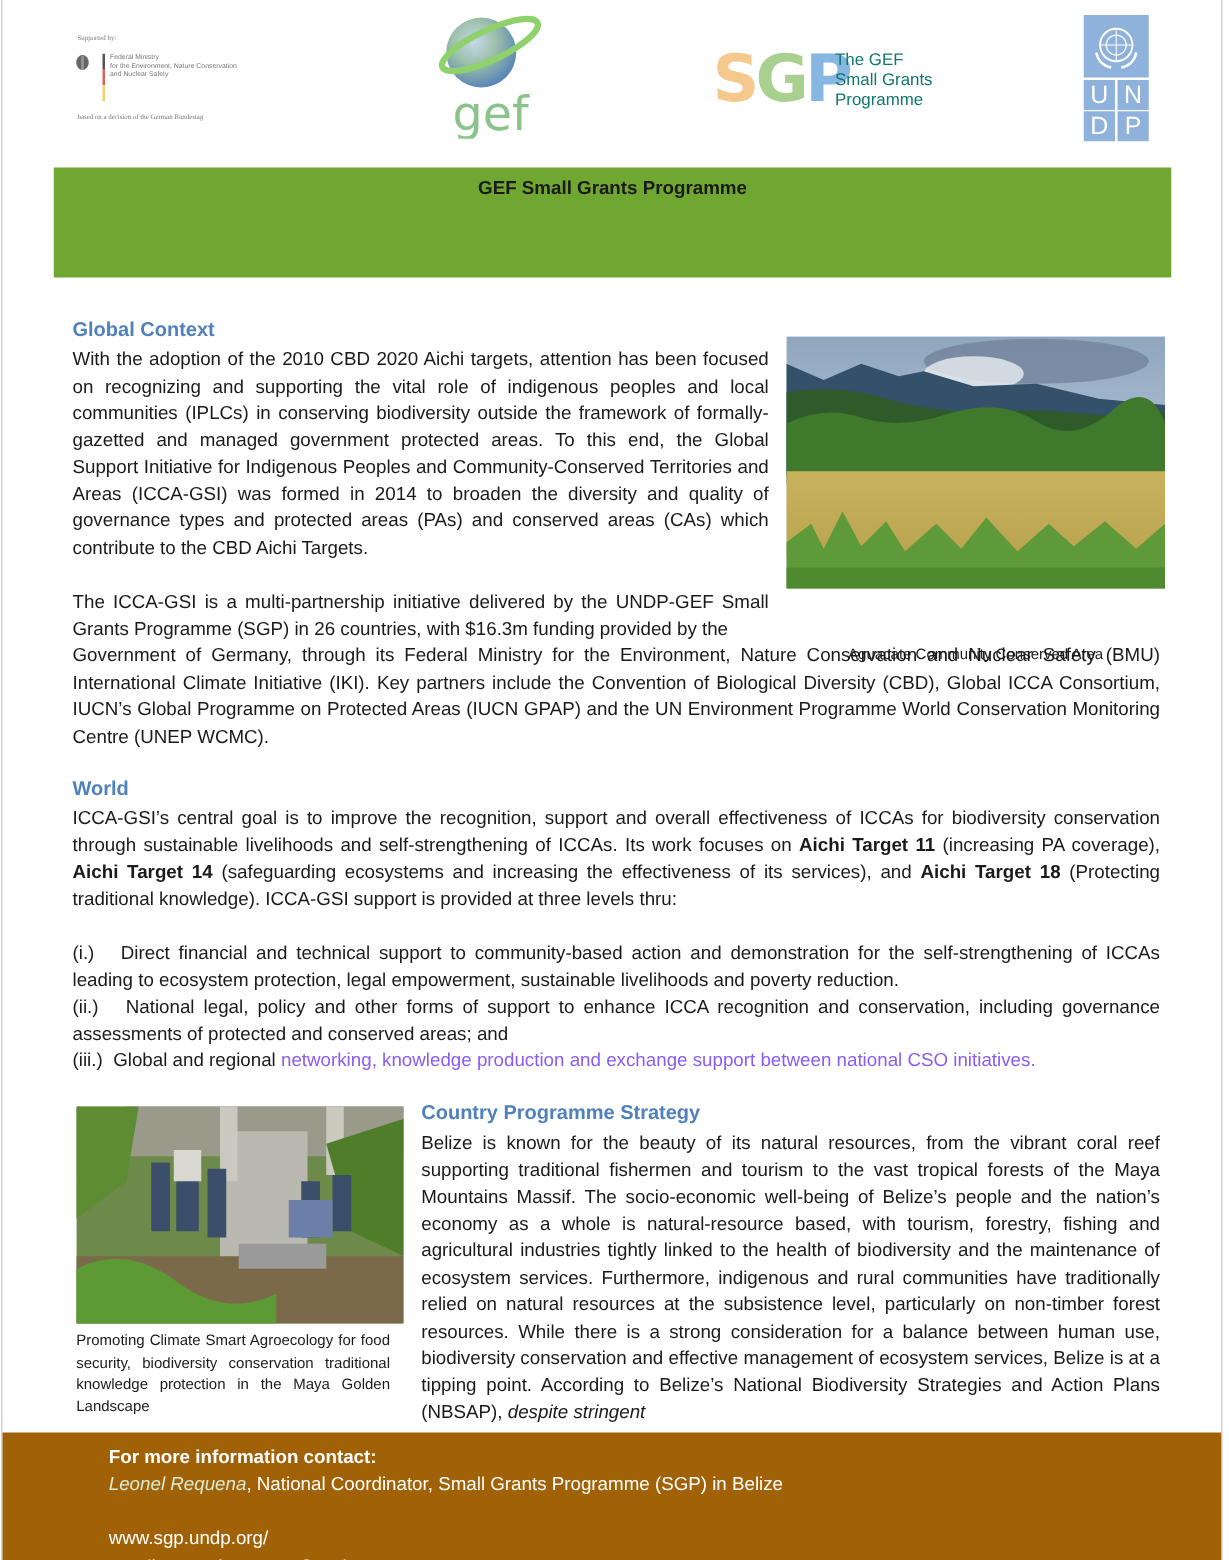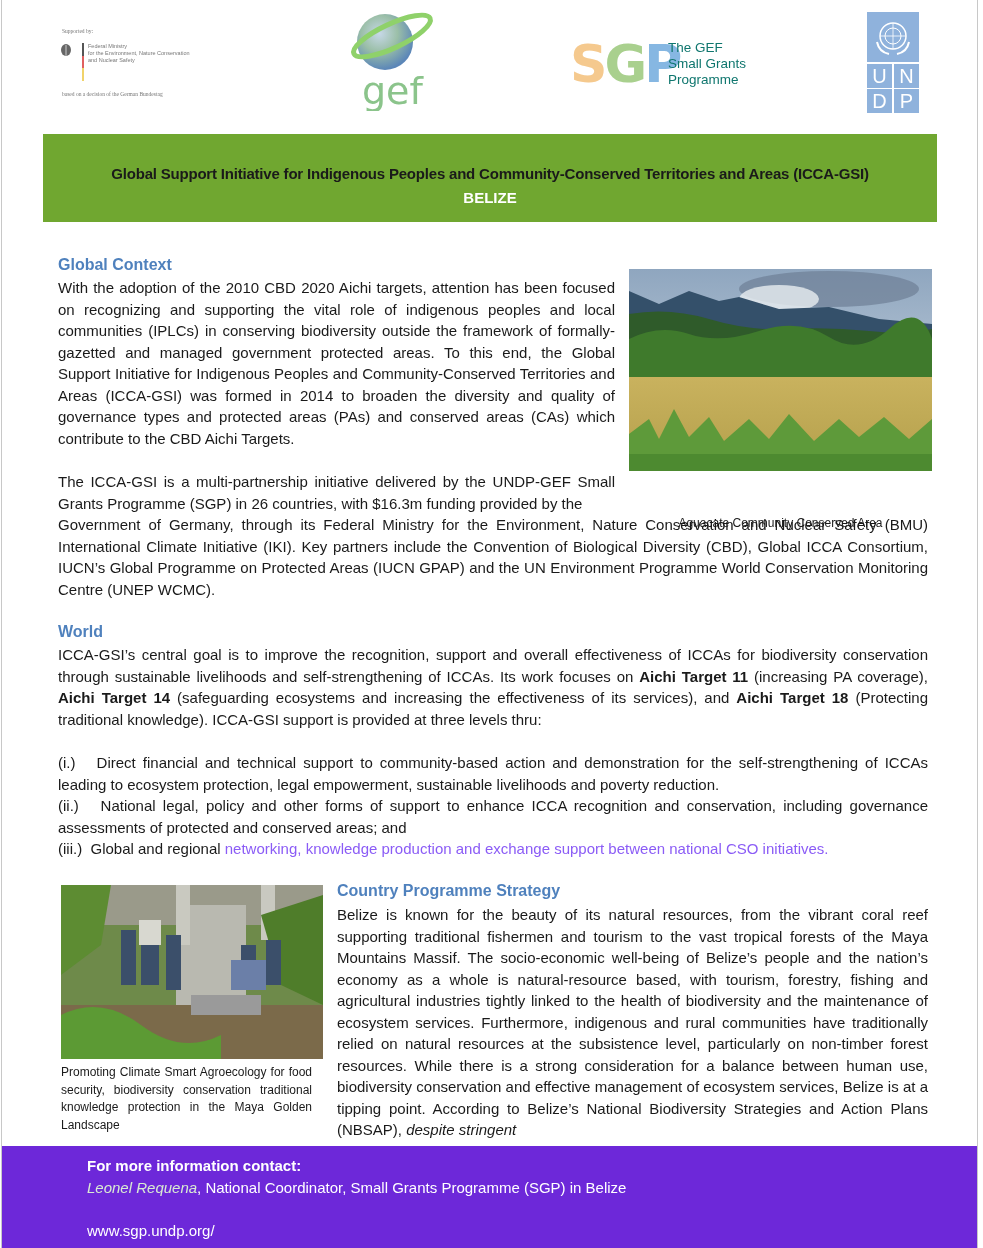--- a/index.html
+++ b/index.html
@@ -38,21 +38,21 @@
   
   .heading { position: absolute; font-size: 16px; font-weight: bold; color: #4f81bd; }
   .para { position: absolute; font-size: 15px; line-height: 21.5px; text-align: justify; color: #1a1a1a; }
   .para b { font-weight: bold; }
   .gray { color: #8b5cf6; }
 
   .photo { position: absolute; overflow: hidden; }
   .caption { position: absolute; font-size: 12px; line-height: 17.5px; color: #1a1a1a; }
 
   
-  .footer { position: absolute; left: 2px; top: 1146px; width: 975px; height: 102px; background: #6d28d9; }
+  .footer { position: absolute; left: 2px; top: 1146px; width: 975px; height: 102px; background: #a16207; }
   .footer-line { position: absolute; left: 85px; font-size: 15px; color: #ffffff; white-space: nowrap; }
   .footer-name { font-style: italic; color: #d9ead3; }
   .footer-email { text-decoration: underline; }
 </style>
 </head>
 <body>
 
 <div class="page-border-left"></div>
 <div class="page-border-right"></div>
 
@@ -108,22 +108,21 @@
       <path d="M42 30 Q40 40 30 42" fill="none" stroke="#fff" stroke-width="2"></path>
     </svg>
   </div>
   <div class="undp-cell" style="left:0;top:52px;">U</div>
   <div class="undp-cell" style="left:27px;top:52px;">N</div>
   <div class="undp-cell" style="left:0;top:77px;">D</div>
   <div class="undp-cell" style="left:27px;top:77px;">P</div>
 </div>
 
 <div class="banner">
-  <div class="banner-line2">Global Support Initiative for Indigenous Peoples and Community-Conserved Territories and Areas (ICCA-GSI)</div>
-  <div class="banner-line3">BELIZE</div>
+  <div class="banner-line1">GEF Small Grants Programme</div>
 </div>
 
 <div class="heading" style="left:58px;top:256px;">Global Context</div>
 <div class="para" style="left:58px;top:277px;width:557px;">With the adoption of the 2010 CBD 2020 Aichi targets, attention has been focused on recognizing and supporting the vital role of indigenous peoples and local communities (IPLCs) in conserving biodiversity outside the framework of formally-gazetted and managed government protected areas.  To this end, the Global Support Initiative for Indigenous Peoples and Community-Conserved Territories and Areas (ICCA-GSI) was formed in 2014 to broaden the diversity and quality of governance types and protected areas (PAs) and conserved areas (CAs) which contribute to the CBD Aichi Targets.</div>
 
 <div class="photo" style="left:629px;top:269px;width:303px;height:202px;">
   <svg width="303" height="202" viewBox="0 0 303 202">
     <defs>
       <linearGradient id="sky" x1="0" y1="0" x2="0" y2="1">
         <stop offset="0%" stop-color="#8fa6bf"></stop>

